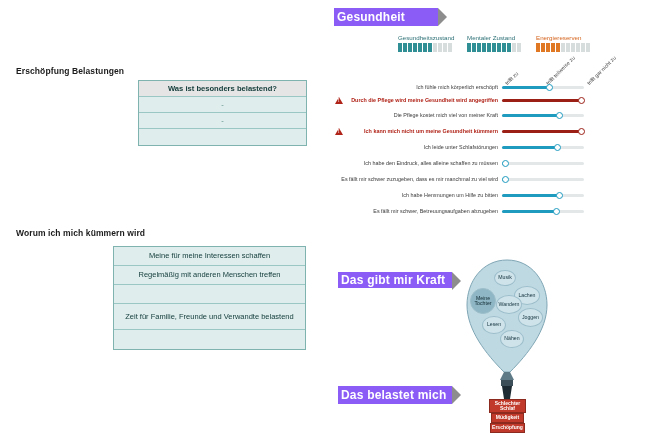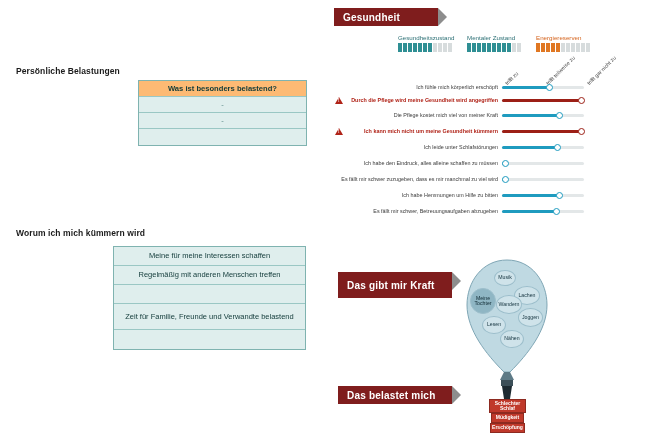--- a/index.html
+++ b/index.html
@@ -32,37 +32,37 @@
     align-items: center;
     justify-content: center;
     text-align: center;
     font-size: 7.5px;
     color: #18403f;
     padding: 2px 6px;
     line-height: 1.25;
   }
   .table-box .row:last-child { border-bottom: none; }
   .table-box .row.head {
-    background: #fdba74;
+    background: #e5e5e5;
     font-weight: 700;
     color: #123b39;
     font-size: 7.6px;
   }
   .table-box .row.blank { color: #5d8a88; }
 
   
   .ribbon {
     position: absolute;
-    background: #7f1d1d;
+    background: #8b5cf6;
     color: #ffffff;
-    font-size: 10px;
-    font-weight: 700;
-    display: flex;
-    align-items: center;
-    padding-left: 9px;
+    font-size: 12px;
+    font-weight: 700;
+    display: flex;
+    align-items: center;
+    padding-left: 3px;
     letter-spacing: .2px;
   }
   .ribbon::after {
     content: "";
     position: absolute;
     right: -9px; top: 0;
     width: 0; height: 0;
     border-top: 9px solid transparent;
     border-bottom: 9px solid transparent;
     border-left: 9px solid #8d8d8d;
@@ -186,21 +186,21 @@
     align-items: center;
     justify-content: center;
     text-align: center;
     border: .7px solid #8d2a20;
     line-height: 1.05;
   }
 </style>
 </head>
 <body>
 
-<div class="abs section-title" style="left:16px; top:66px;">Persönliche Belastungen</div>
+<div class="abs section-title" style="left:16px; top:66px;">Erschöpfung Belastungen</div>
 
 <div class="abs table-box" style="left:138px; top:80px; width:169px;">
   <div class="row head" style="height:16px;">Was ist besonders belastend?</div>
   <div class="row blank" style="height:16px;">-</div>
   <div class="row blank" style="height:16px;">-</div>
   <div class="row" style="height:16px;"></div>
 </div>
 
 <div class="abs section-title" style="left:16px; top:228px;">Worum ich mich kümmern wird</div>
 
@@ -345,21 +345,21 @@
 
 <div class="slider-row" style="left:340px; top:206px;">
   <div class="txt">Es fällt mir schwer, Betreuungsaufgaben abzugeben</div>
   <div class="track">
     <div class="bar"></div>
     <div class="fill" style="width:66%;"></div>
     <div class="knob" style="left:calc(66% - 3.5px);"></div>
   </div>
 </div>
 
-<div class="ribbon" style="left:338px; top:272px; width:114px; height:26px;">Das gibt mir Kraft</div>
+<div class="ribbon" style="left:338px; top:272px; width:114px; height:16px;">Das gibt mir Kraft</div>
 
 <div class="ribbon" style="left:338px; top:386px; width:114px; height:18px;">Das belastet mich</div>
 
 <div class="balloon-wrap" style="left:462px; top:258px; width:90px; height:175px;">
   <svg width="90" height="175" viewBox="0 0 90 175" style="position:absolute; left:0; top:0;">
     <path d="M45 2 C70 2 85 24 85 47 C85 72 66 96 48 114 L42 114 C24 96 5 72 5 47 C5 24 20 2 45 2 Z" fill="#bfd9e2" stroke="#7fa6b5" stroke-width="1"></path>
     <path d="M42 114 L38 122 L52 122 L48 114 Z" fill="#5d7a86"></path>
     <rect x="39" y="122" width="12" height="6" fill="#3c4f58"></rect>
     <path d="M40 128 L50 128 L48 141 L42 141 Z" fill="#1d2a31"></path>
     <line x1="45" y1="141" x2="45" y2="178" stroke="#8a8a8a" stroke-width="1"></line>

